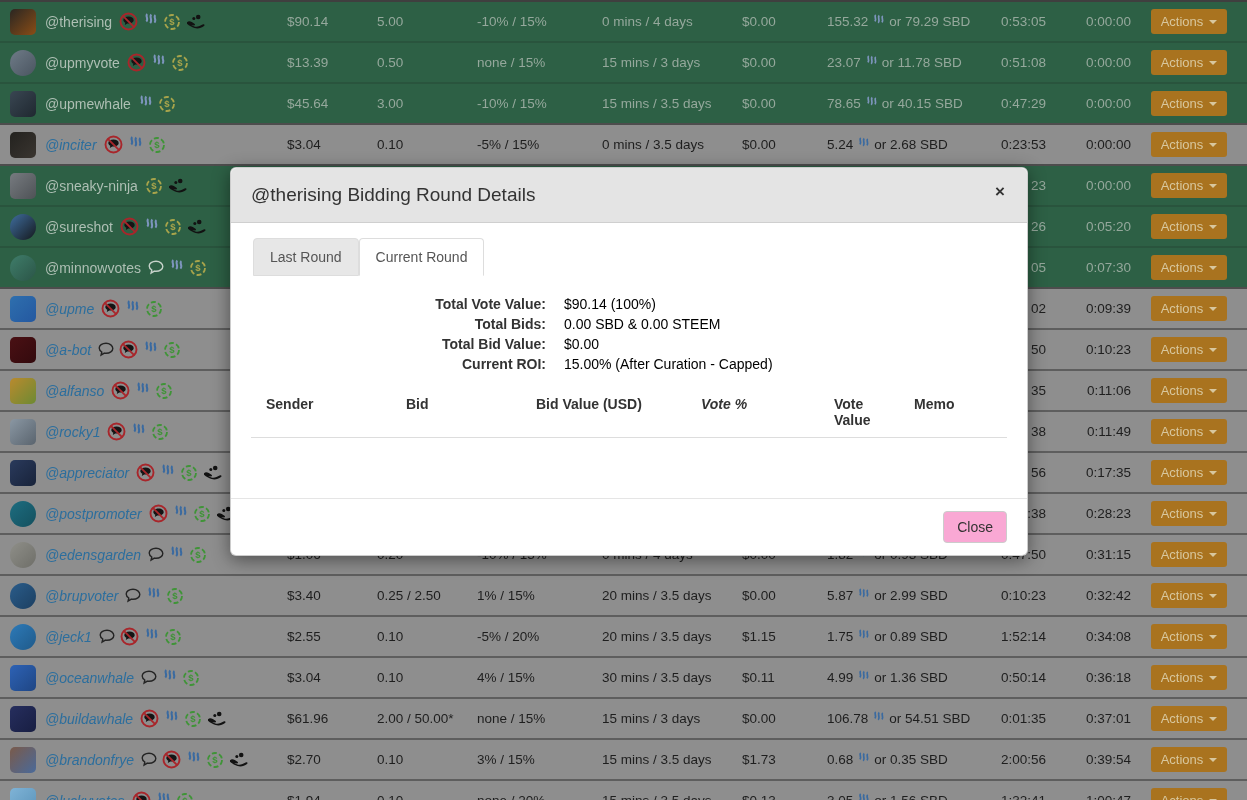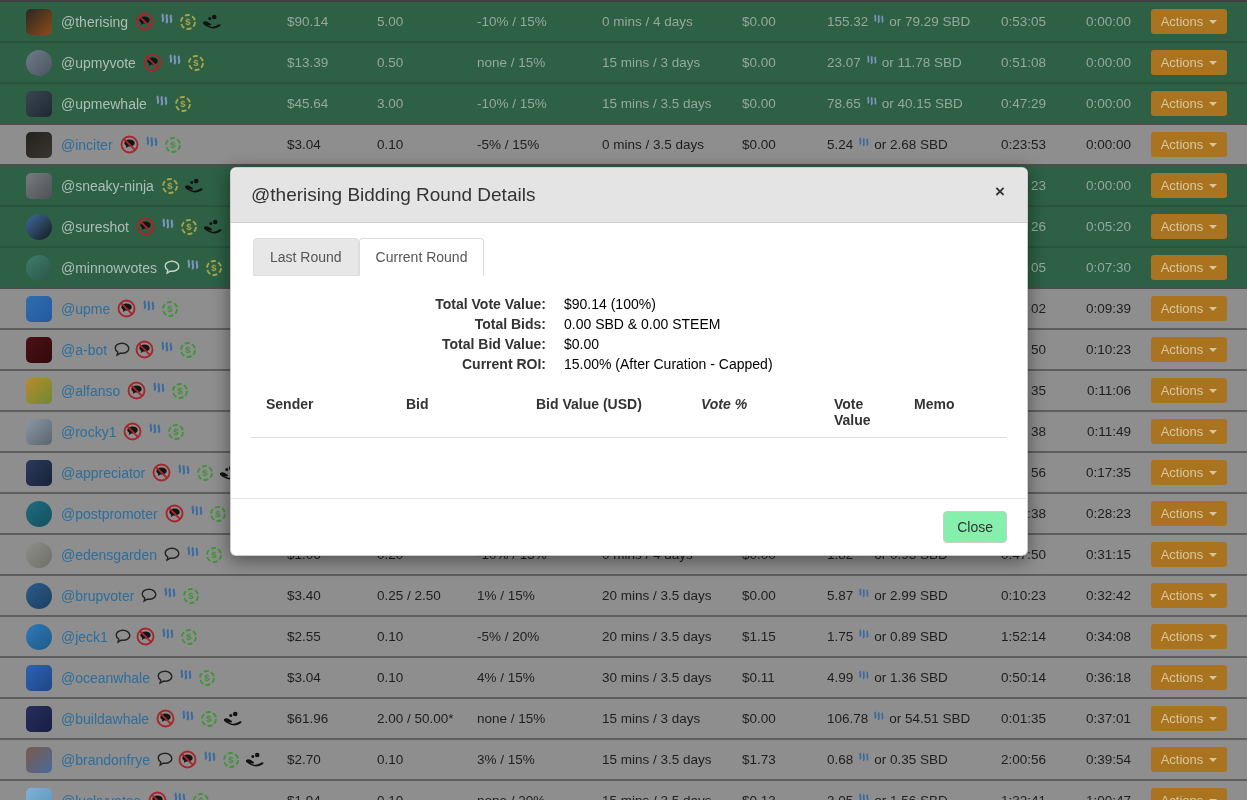--- a/index.html
+++ b/index.html
@@ -7,29 +7,29 @@
   .top-strip{height:2px;background:#3f3f3f;}
   
   .bot-table{width:1247px;}
   .row{display:flex;align-items:center;height:39px;border-top:2px solid #5e5e5e;font-size:13.5px;}
   .row:first-child{border-top:none;}
   .row.light{background:#8e8e8e;color:#1e1e1e;}
   .row.green{background:#2d6045;color:#95a89c;border-top-color:#29543d;}
   .row.light + .row.green{border-top-color:#4d4d4d;}
   .row.green + .row.light{border-top-color:#4d4d4d;}
   .cell{flex:0 0 auto;white-space:nowrap;overflow:hidden;}
-  .c-user{width:287px;display:flex;align-items:center;padding-left:26px;box-sizing:border-box;}
+  .c-user{width:287px;display:flex;align-items:center;padding-left:10px;box-sizing:border-box;}
   .c-vv{width:90px;} .c-bid{width:100px;} .c-roi{width:125px;} .c-win{width:140px;}
   .c-bids{width:85px;} .c-vote{width:158px;display:flex;align-items:center;gap:4px;}
   .c-t1{width:61px;text-align:right;} .c-t2{width:85px;text-align:right;}
   .c-act{width:116px;display:flex;justify-content:center;}
   .avatar{width:26px;height:26px;border-radius:5px;flex:0 0 auto;}
   .avatar.circle{border-radius:50%;}
   .bot-name{margin-left:9px;font-size:14px;text-decoration:none;cursor:pointer;}
-  .row.light .bot-name{color:#2c6e9d;}
+  .row.light .bot-name{color:#2c6e9d;font-style:italic;}
   .row.green .bot-name{color:#aebfb4;}
   .badges{display:flex;align-items:center;gap:5px;margin-left:7px;}
   .badge{display:inline-flex;align-items:center;}
   .row.light .badge-comment{color:#242424;}
   .row.green .badge-comment{color:#c6d2ca;}
   .badge-nocomment .bub{color:#141414;}
   .row.light .badge-steem{color:#3a6aa0;}
   .row.green .badge-steem{color:#7d95bd;}
   .row.light .badge-refund{color:#3f9437;}
   .row.green .badge-refund{color:#a8a44b;}
@@ -58,21 +58,21 @@
   .round-details{margin-top:18px;}
   .detail-line{display:flex;line-height:20px;font-size:14px;}
   .detail-label{width:295px;text-align:right;font-weight:bold;color:#333;}
   .detail-value{margin-left:18px;color:#000000;}
   .bids-header{display:flex;margin-top:22px;border-bottom:1px solid #ddd;padding-bottom:9px;
     font-weight:bold;font-size:14px;color:#333;}
   .bh{box-sizing:border-box;padding-left:15px;}
   .bh0{width:140px;} .bh1{width:130px;} .bh2{width:165px;} .bh3{width:133px;font-style:italic;} .bh4{width:80px;} .bh5{flex:1;}
   .bids-empty{height:34px;}
   .modal-footer{border-top:1px solid #e5e5e5;padding:12px 20px;display:flex;justify-content:flex-end;}
-  .close-btn{background:#86efac;border:1px solid #ccc;border-radius:4px;color:#333;
+  .close-btn{background:#f9a8d4;border:1px solid #ccc;border-radius:4px;color:#333;
     font-size:14px;padding:7px 13px;cursor:pointer;font-family:inherit;}
 </style>
 </head>
 <body>
 
 <div class="top-strip"></div>
 <div class="bot-table" id="bot-table">
     <div class="row green">
     <div class="cell c-user">
       <span class="avatar " style="background:linear-gradient(135deg, #2a2622, #8a4d16);"></span>

